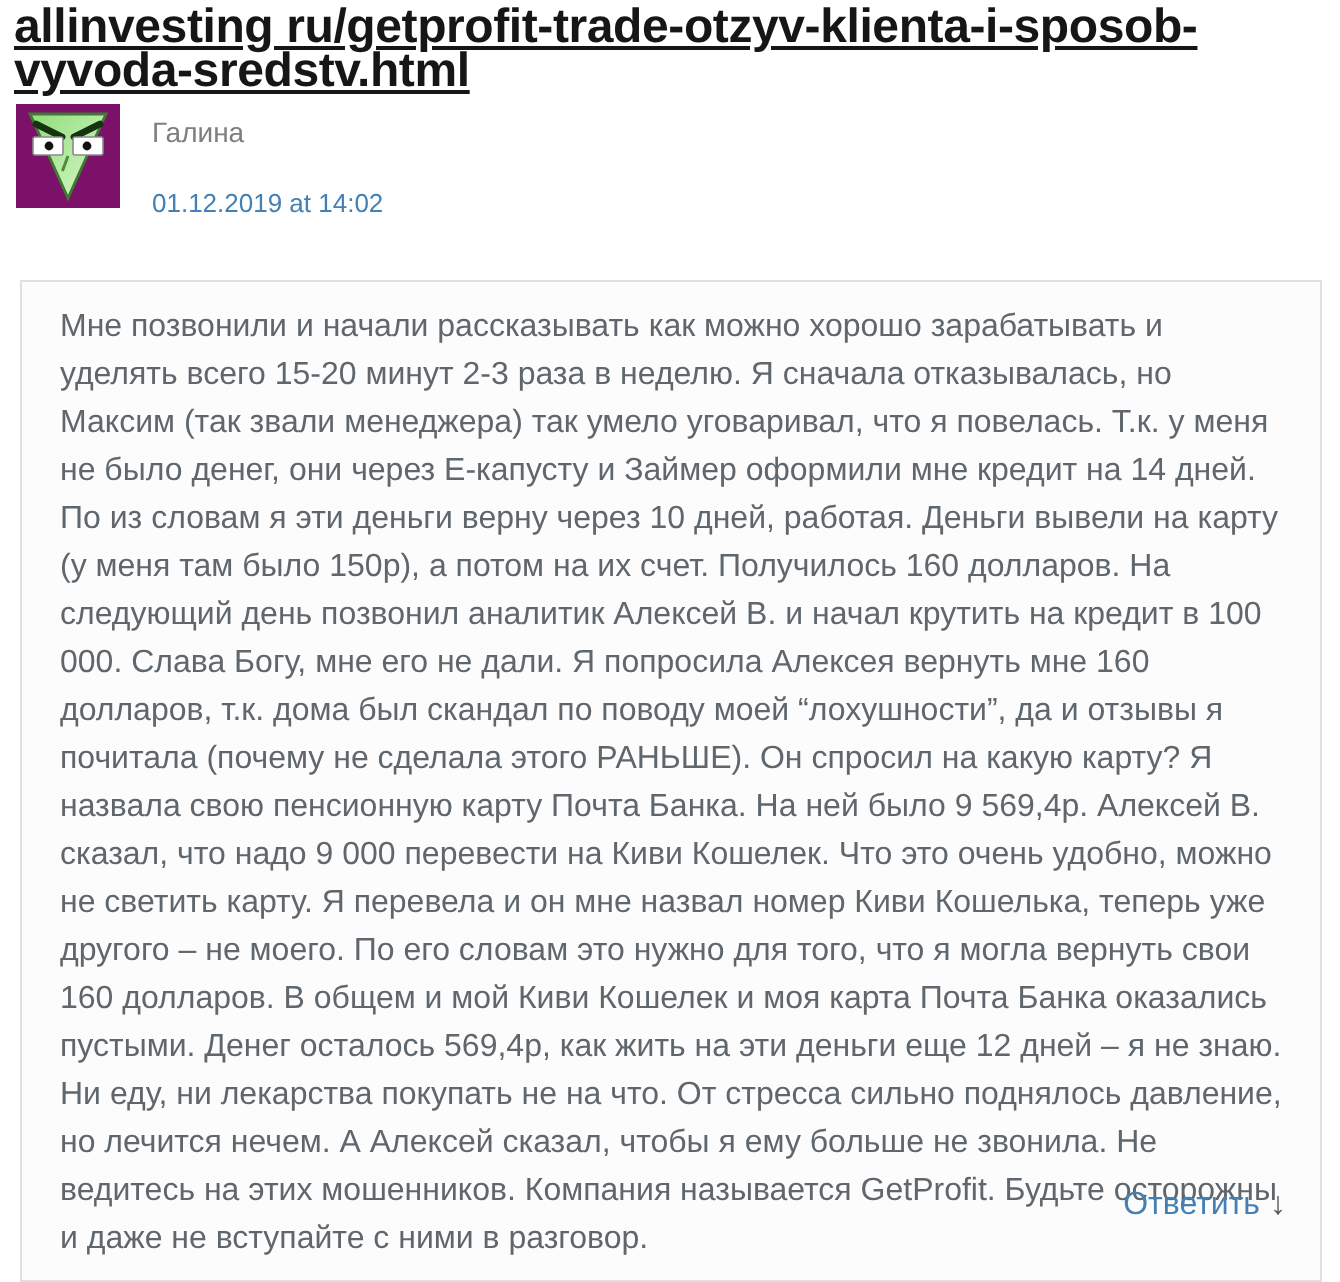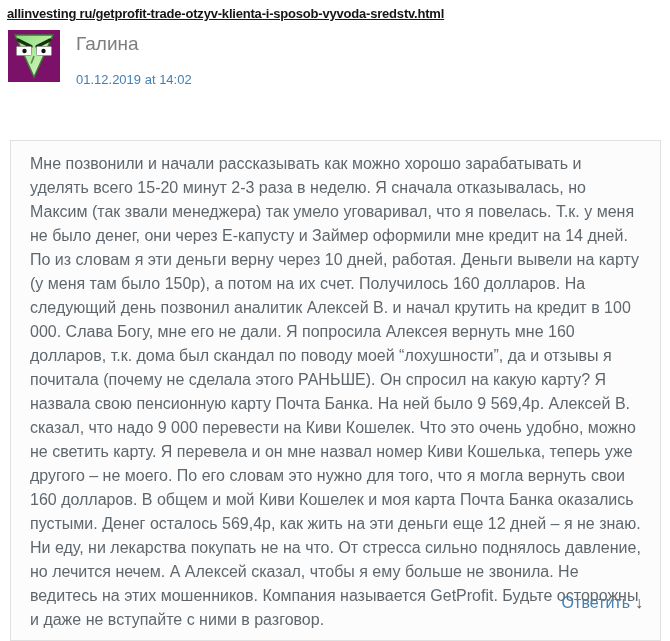--- a/index.html
+++ b/index.html
@@ -9,41 +9,41 @@
     width: 670px;
     height: 641px;
     overflow: hidden;
     font-family: "Liberation Sans", "DejaVu Sans", sans-serif;
   }
   .page { position: relative; width: 670px; height: 641px; }
 
   
   .title {
     margin: 3px 8px 0 7px;
-    font-size: 13px;
+    font-size: 24px;
     line-height: 22px;
     font-weight: bold;
     color: #161616;
     text-decoration: underline;
     letter-spacing: -0.2px;
     word-break: break-word;
     display: block;
   }
 
   
   .meta {
     display: flex;
     align-items: flex-start;
     margin: 5px 0 0 8px;
   }
   .avatar { width: 52px; height: 52px; flex: 0 0 52px; }
   .avatar svg { width: 52px; height: 52px; display: block; }
   .meta-text { margin-left: 16px; padding-top: 5px; }
   .author {
-    font-size: 19px;
+    font-size: 14px;
     line-height: 18px;
     color: #7e7e7e;
   }
   .date {
     display: block;
     margin-top: 20px;
     font-size: 13px;
     line-height: 13px;
     color: #4380b4;
     text-decoration: none;

